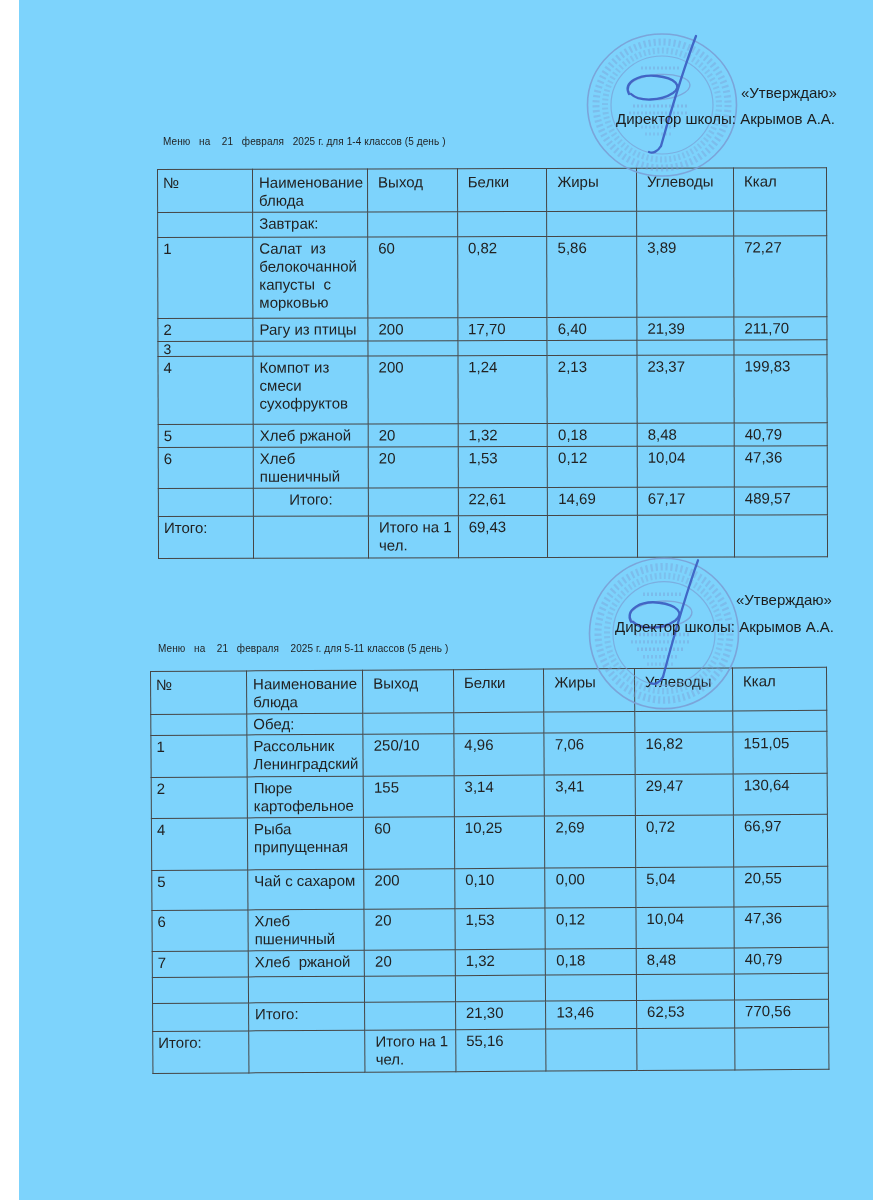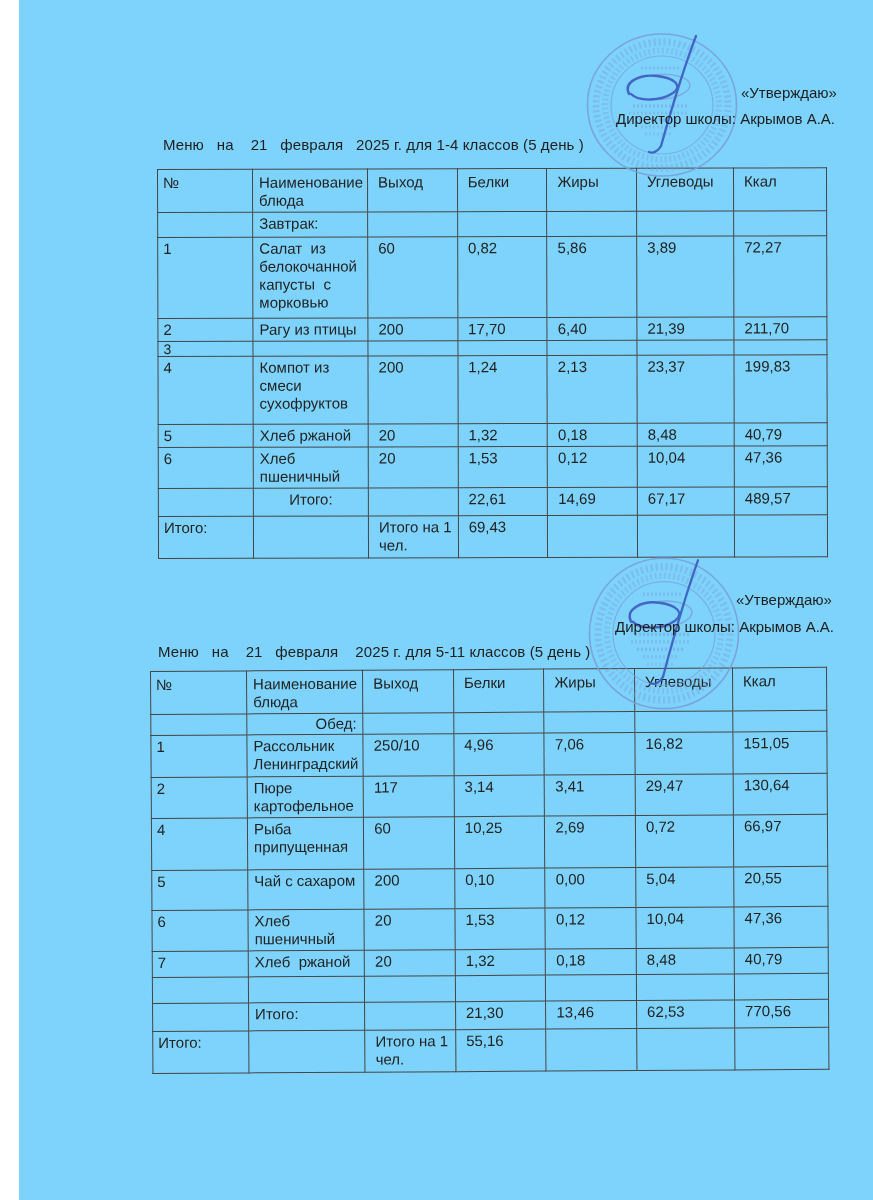--- a/index.html
+++ b/index.html
@@ -10,21 +10,21 @@
     color:#242424;
   }
   .sheet{
     position:relative;width:873px;height:1200px;
     background:#7dd3fc;overflow:hidden;margin-left:19px;
   }
   .abs{position:absolute;}
 
   
   .menu-title{
-    font-size:15px;letter-spacing:.1px;white-space:pre-wrap;
+    font-size:10px;letter-spacing:.1px;white-space:pre-wrap;
     color:#1f1f1f;z-index:3;
   }
   .approval-quote,.approval-director{
     font-size:15px;color:#1d1d1d;white-space:pre;z-index:5;
   }
 
   
   .stamp{z-index:4;pointer-events:none;}
   .stamp svg{display:block;width:100%;height:100%;}
 
@@ -58,21 +58,21 @@
   #menu-0 .r-4{height:23px;}
   #menu-0 .r-5{height:37px;}
   #menu-0 .r-totals{height:28px;}
   #menu-0 .r-per{height:42px;}
   #menu-0 .r-totals td.c-name{text-align:center;}
 
   
   #menu-1{left:131px;top:671px;width:677px;transform:rotate(-0.35deg);transform-origin:0 0;}
   #menu-1 .r-header{height:40px;}
   #menu-1 .r-section{height:21px;}
-  #menu-1 .r-section td{padding-top:1px;padding-bottom:0;text-align:right;}
+  #menu-1 .r-section td{padding-top:1px;padding-bottom:0;}
   #menu-1 .r-0{height:42px;}
   #menu-1 .r-1{height:38px;}
   #menu-1 .r-2{height:52px;}
   #menu-1 .r-3{height:40px;}
   #menu-1 .r-4{height:38px;}
   #menu-1 .r-5{height:26px;}
   #menu-1 .r-6{height:26px;}
   #menu-1 .r-totals{height:28px;}
   #menu-1 .r-per{height:42px;}
 </style>
@@ -271,21 +271,21 @@
           <td class="c-name">Рассольник Ленинградский</td>
           <td class="c-out">250/10</td>
           <td class="c-protein">4,96</td>
           <td class="c-fat">7,06</td>
           <td class="c-carbs">16,82</td>
           <td class="c-kcal">151,05</td>
         </tr>
         <tr class="r-1">
           <td class="c-num">2</td>
           <td class="c-name">Пюре картофельное</td>
-          <td class="c-out">117</td>
+          <td class="c-out">155</td>
           <td class="c-protein">3,14</td>
           <td class="c-fat">3,41</td>
           <td class="c-carbs">29,47</td>
           <td class="c-kcal">130,64</td>
         </tr>
         <tr class="r-2">
           <td class="c-num">4</td>
           <td class="c-name">Рыба припущенная</td>
           <td class="c-out">60</td>
           <td class="c-protein">10,25</td>

